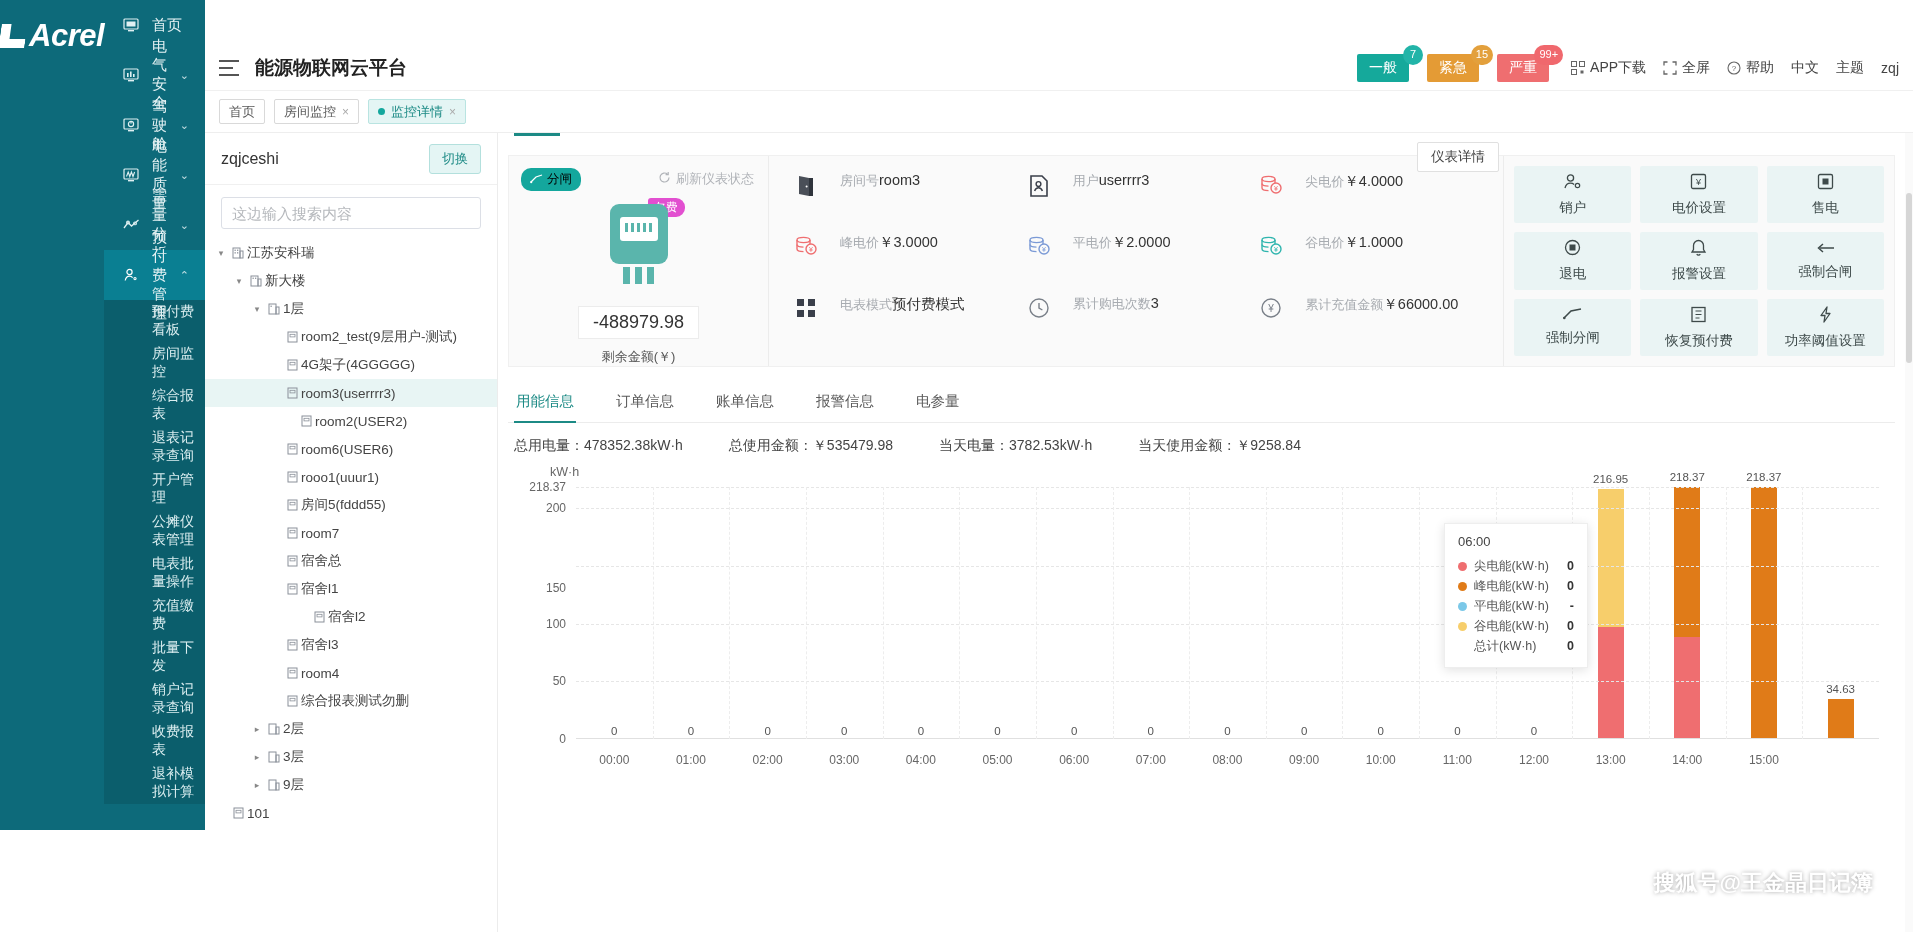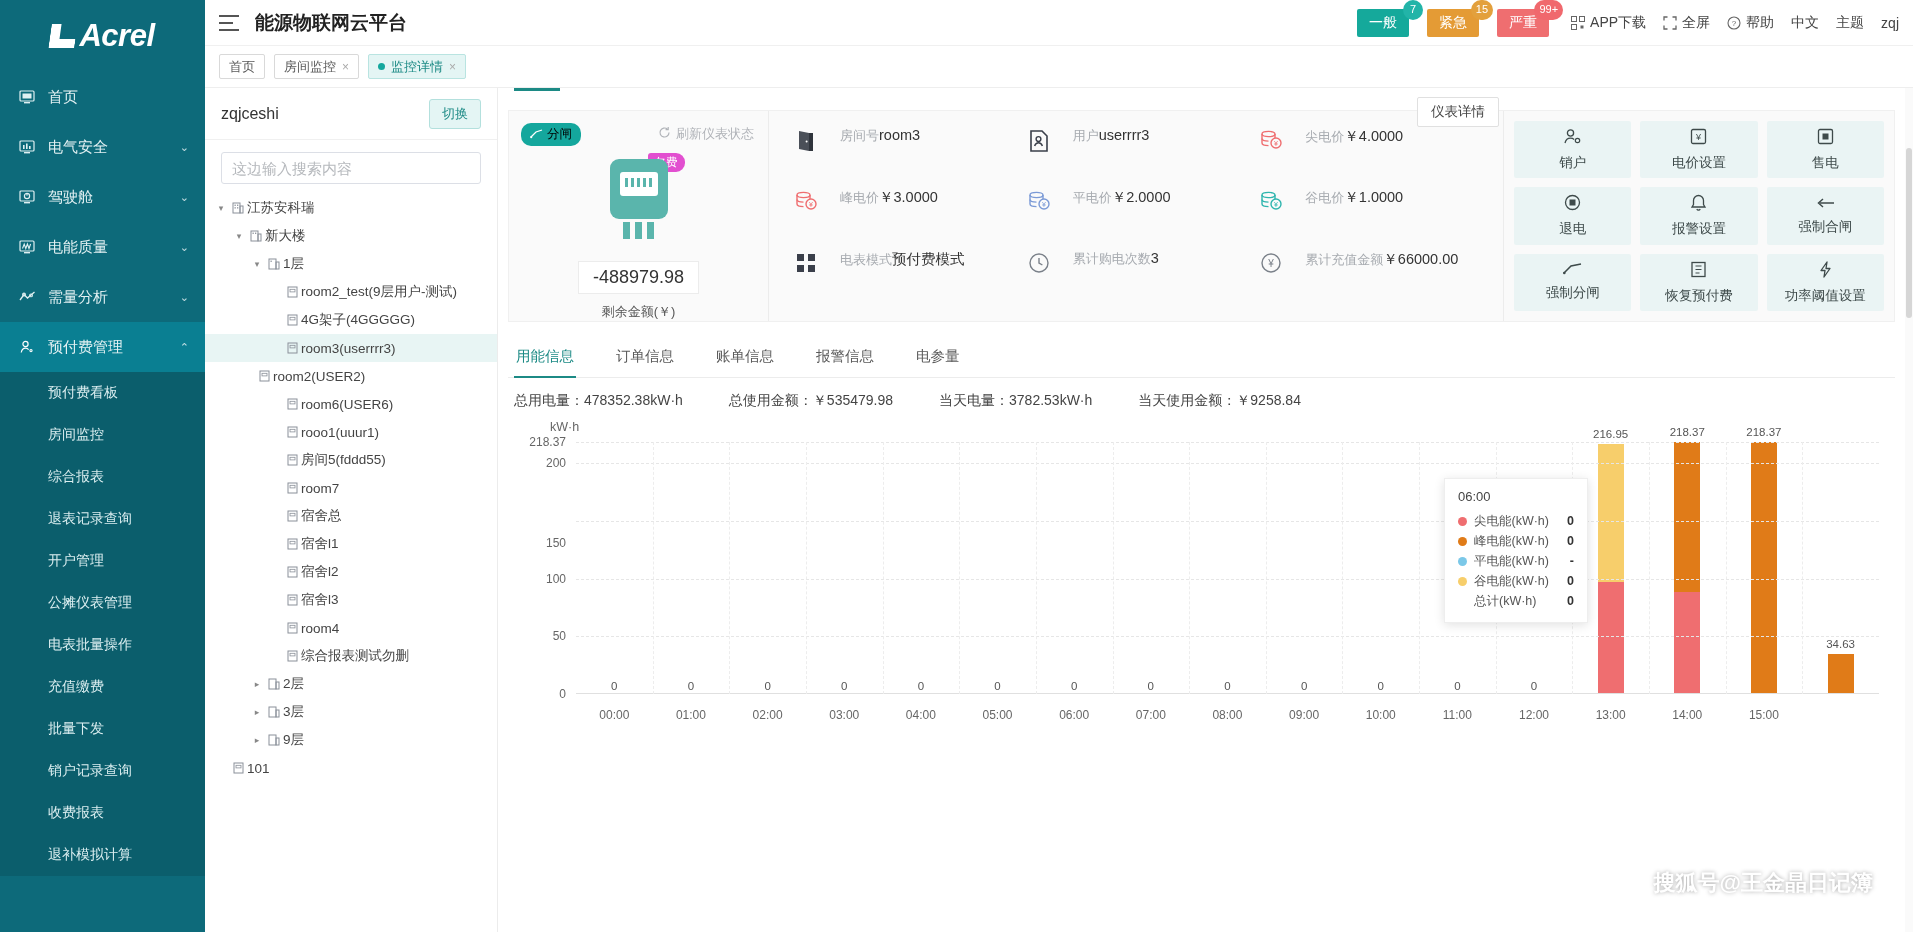--- a/index.html
+++ b/index.html
@@ -5,23 +5,23 @@
   * { box-sizing: border-box; margin: 0; padding: 0; }
   html, body {
     width: 1913px; height: 932px;
     font-family: "Liberation Sans", "DejaVu Sans", sans-serif;
     font-size: 14px; color: #333; overflow: hidden; background: #fff;
   }
   .app { display: flex; width: 1913px; height: 932px; }
 
   
   .sidebar {
-    width: 205px; flex: 0 0 205px; height: 932px;
+    width: 205px; flex: 0 0 205px; height: 830px;
     background: #0d6a7a; color: #e7f3f5; overflow: hidden;
-    display: flex; flex-direction: column;
+    display: flex; flex-direction: row;
   }
   .logo-area {
     height: 72px; display: flex; align-items: center; justify-content: center;
     background: #0d6a7a;
   }
   .logo-text {
     font-size: 31px; font-weight: bold; font-style: italic; color: #fff;
     letter-spacing: -0.5px; display: flex; align-items: center; gap: 3px;
   }
   .logo-mark {
@@ -47,21 +47,21 @@
     height: 42px; display: flex; align-items: center;
     padding-left: 48px; font-size: 14px; color: #dbeef0; cursor: pointer;
   }
 
   
   .main { flex: 1; display: flex; flex-direction: column; min-width: 0; height: 932px; }
 
   
   .topbar {
     height: 46px; display: flex; align-items: center; background: #fff;
-    border-bottom: 1px solid #f0f0f0; padding: 0 14px 0 14px; flex: 0 0 46px;
+    border-bottom: 1px solid #f0f0f0; padding: 0 14px 0 14px; flex: 0 0 46px; margin-top: 45px;
   }
   .hamburger { width: 20px; height: 16px; margin-right: 16px; cursor: pointer;
                display: flex; flex-direction: column; justify-content: space-between; }
   .hamburger span { display: block; height: 2px; background: #555; }
   .hamburger span:nth-child(1) { width: 100%; }
   .hamburger span:nth-child(2) { width: 70%; }
   .hamburger span:nth-child(3) { width: 100%; }
   .app-title { font-size: 19px; font-weight: bold; color: #222; }
   .topbar-spacer { flex: 1; }
   .alarm-badges { display: flex; align-items: center; gap: 18px; margin-right: 22px; }
@@ -532,21 +532,21 @@
           <div class="tnode sel" style="padding-left:62px">
             <span class="tarrow empty">▸</span>
             <span class="ticon">
                 <svg width="11" height="12" viewBox="0 0 11 12">
                   <rect x="1" y="1" width="9" height="10" fill="none" stroke="#8a9099"></rect>
                   <rect x="3" y="3.3" width="5" height="2.6" fill="none" stroke="#8a9099" stroke-width=".8"></rect>
                 </svg>
               </span>
             <span>room3(userrrr3)</span>
           </div>
-          <div class="tnode" style="padding-left:34px">
+          <div class="tnode" style="padding-left:76px">
             <span class="tarrow empty">▸</span>
             <span class="ticon">
                 <svg width="11" height="12" viewBox="0 0 11 12">
                   <rect x="1" y="1" width="9" height="10" fill="none" stroke="#8a9099"></rect>
                   <rect x="3" y="3.3" width="5" height="2.6" fill="none" stroke="#8a9099" stroke-width=".8"></rect>
                 </svg>
               </span>
             <span>room2(USER2)</span>
           </div>
           <div class="tnode" style="padding-left:62px">
@@ -602,21 +602,21 @@
           <div class="tnode" style="padding-left:62px">
             <span class="tarrow empty">▸</span>
             <span class="ticon">
                 <svg width="11" height="12" viewBox="0 0 11 12">
                   <rect x="1" y="1" width="9" height="10" fill="none" stroke="#8a9099"></rect>
                   <rect x="3" y="3.3" width="5" height="2.6" fill="none" stroke="#8a9099" stroke-width=".8"></rect>
                 </svg>
               </span>
             <span>宿舍l1</span>
           </div>
-          <div class="tnode" style="padding-left:62px">
+          <div class="tnode" style="padding-left:89px">
             <span class="tarrow empty">▸</span>
             <span class="ticon">
                 <svg width="11" height="12" viewBox="0 0 11 12">
                   <rect x="1" y="1" width="9" height="10" fill="none" stroke="#8a9099"></rect>
                   <rect x="3" y="3.3" width="5" height="2.6" fill="none" stroke="#8a9099" stroke-width=".8"></rect>
                 </svg>
               </span>
             <span>宿舍l2</span>
           </div>
           <div class="tnode" style="padding-left:62px">

